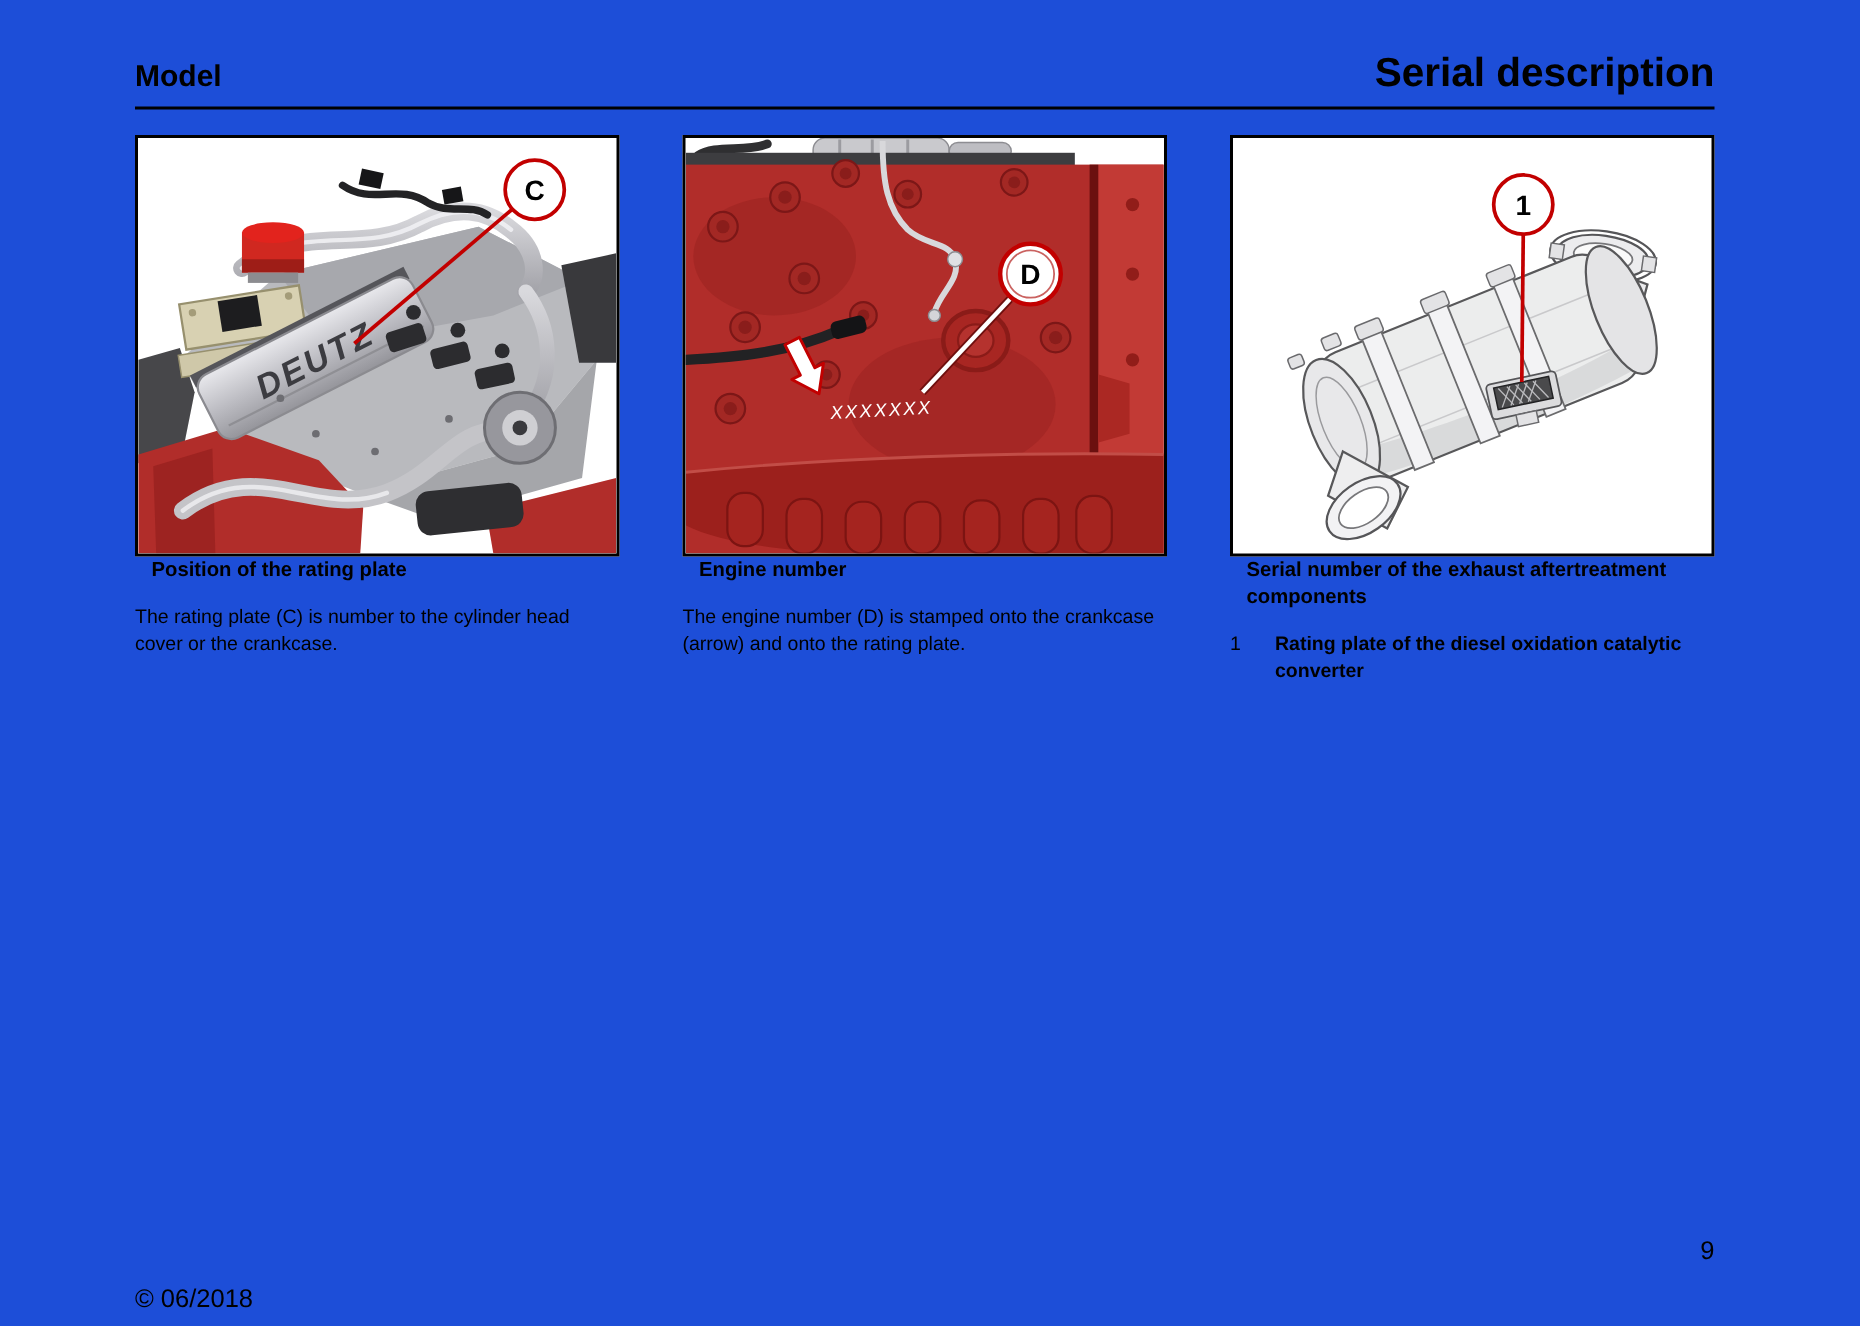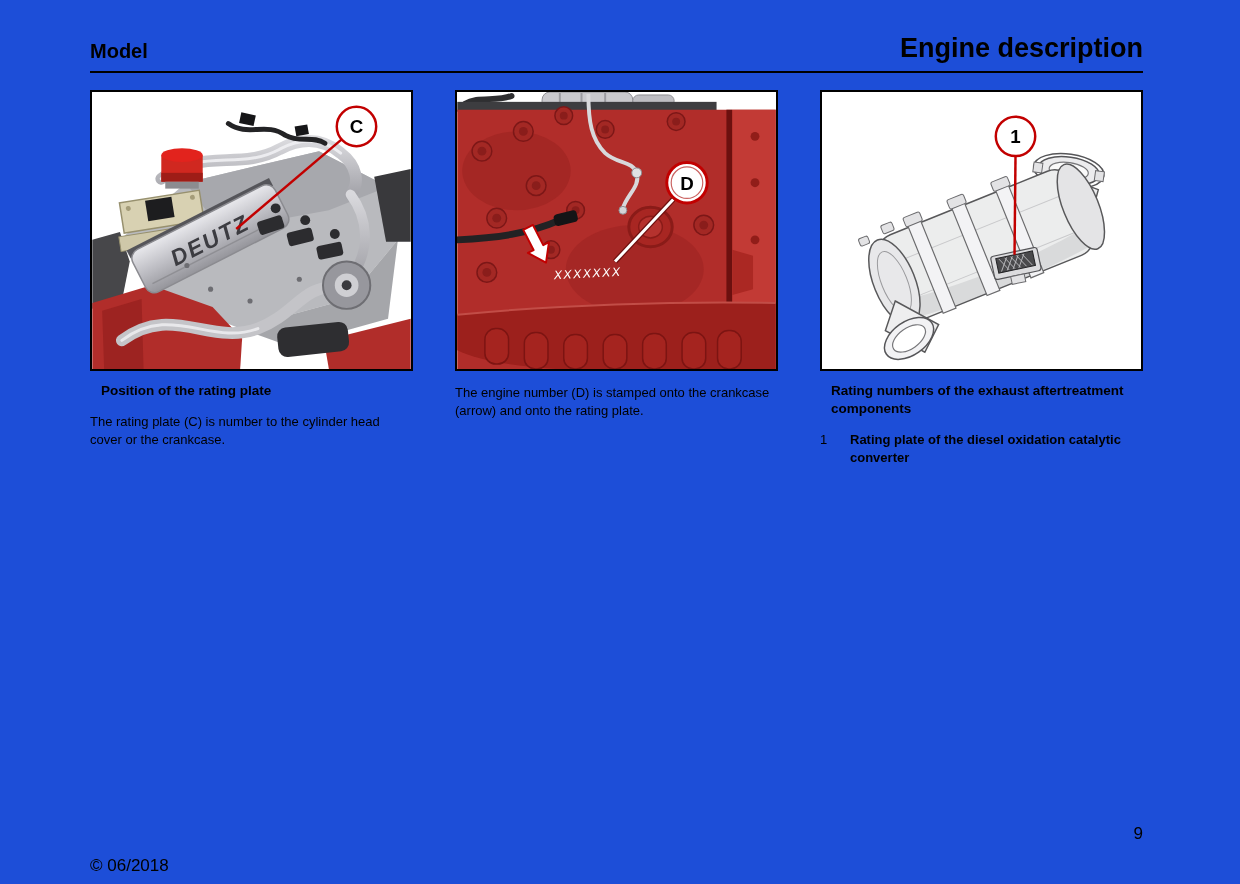--- a/index.html
+++ b/index.html
@@ -9,36 +9,36 @@
   }
   .hdr-left{position:absolute;left:90px;top:40px;font-size:20px;font-weight:bold;line-height:22px;}
   .hdr-right{position:absolute;right:97px;top:33px;font-size:27px;font-weight:bold;line-height:30px;}
   .hdr-rule{position:absolute;left:90px;top:71px;width:1053px;height:2px;background:#000;}
   .figures{position:absolute;left:90px;top:90px;display:flex;gap:42px;}
   figure{margin:0;width:323px;}
   .frame{
     width:319px;height:277px;border:2px solid var(--panel_border,#000);background:#fff;overflow:hidden;
   }
   .frame svg{display:block;}
-  figcaption{margin-top:11px;font-size:13.5px;font-weight:bold;line-height:18px;padding-left:11px;}
+  figcaption{font-size:13.5px;font-weight:bold;line-height:18px;padding-left:11px;}
   .fig-body{margin-top:13px;font-size:13px;line-height:17.5px;}
   .legend-item{margin-top:13px;display:flex;font-size:13px;line-height:17.5px;}
   .legend-num{width:30px;flex:0 0 30px;}
   .legend-text{flex:1;font-weight:bold;}
   .callout-text{font-size:19px;font-weight:bold;}
   .footer-left{position:absolute;left:90px;top:852px;font-size:17px;line-height:28px;}
   .footer-page{position:absolute;right:97px;top:822px;font-size:17px;line-height:24px;}
 </style>
 </head>
 <body>
 
 <div class="page">
 
   <div class="hdr-left">Model</div>
-  <div class="hdr-right">Engine description</div>
+  <div class="hdr-right">Serial description</div>
   <div class="hdr-rule"></div>
 
   <div class="figures">
 
     <figure>
       <div class="frame">
         <svg width="319" height="277" viewBox="0 0 323 281" xmlns="http://www.w3.org/2000/svg">
           <defs>
             <linearGradient id="silverGrad" x1="0" y1="0" x2="0" y2="1">
               <stop offset="0" stop-color="#e8e8ec"></stop>
@@ -213,20 +213,21 @@
 
           <g>
             <line x1="219" y1="109" x2="160" y2="172" stroke="#6e0f0e" stroke-width="5.5"></line>
             <line x1="219" y1="109" x2="160" y2="172" stroke="#ffffff" stroke-width="3"></line>
             <circle cx="233" cy="92" r="20.5" fill="#fff" stroke="var(--accent_red)" stroke-width="3"></circle>
             <circle cx="233" cy="92" r="16" fill="none" stroke="#b3201c" stroke-width="1.2" opacity="0.7"></circle>
             <text class="callout-text" x="233" y="99" text-anchor="middle" fill="#000">D</text>
           </g>
         </svg>
       </div>
+      <figcaption>Engine number</figcaption>
       <div class="fig-body">The engine number (D) is stamped onto the crankcase (arrow) and onto the rating plate.</div>
     </figure>
 
     <figure>
       <div class="frame">
         <svg width="319" height="277" viewBox="0 0 323 281" xmlns="http://www.w3.org/2000/svg">
 
           <path d="M222,134 C228,104 238,93 250,88 L280,99 C274,122 270,136 263,150 Z" fill="#ececee" stroke="#58585a" stroke-width="1.5"></path>
           <g transform="rotate(8 250 80)">
             <ellipse cx="250" cy="80" rx="36" ry="17" fill="none" stroke="#555558" stroke-width="1.5"></ellipse>
@@ -281,21 +282,21 @@
             <rect x="188" y="186" width="14" height="8" fill="#e3e3e5" stroke="#6a6a6d"></rect>
           </g>
 
           <g>
             <line x1="196" y1="65" x2="195" y2="165" stroke="var(--accent_red)" stroke-width="2.5"></line>
             <circle cx="196" cy="45" r="20" fill="#fff" stroke="var(--accent_red)" stroke-width="2.5"></circle>
             <text class="callout-text" x="196" y="52" text-anchor="middle" fill="#000">1</text>
           </g>
         </svg>
       </div>
-      <figcaption>Rating numbers of the exhaust aftertreatment components</figcaption>
+      <figcaption>Serial number of the exhaust aftertreatment components</figcaption>
       <div class="legend-item">
         <span class="legend-num">1</span>
         <span class="legend-text">Rating plate of the diesel oxidation catalytic converter</span>
       </div>
     </figure>
 
   </div>
 
   <div class="footer-left">
     <div>© 06/2018</div>

